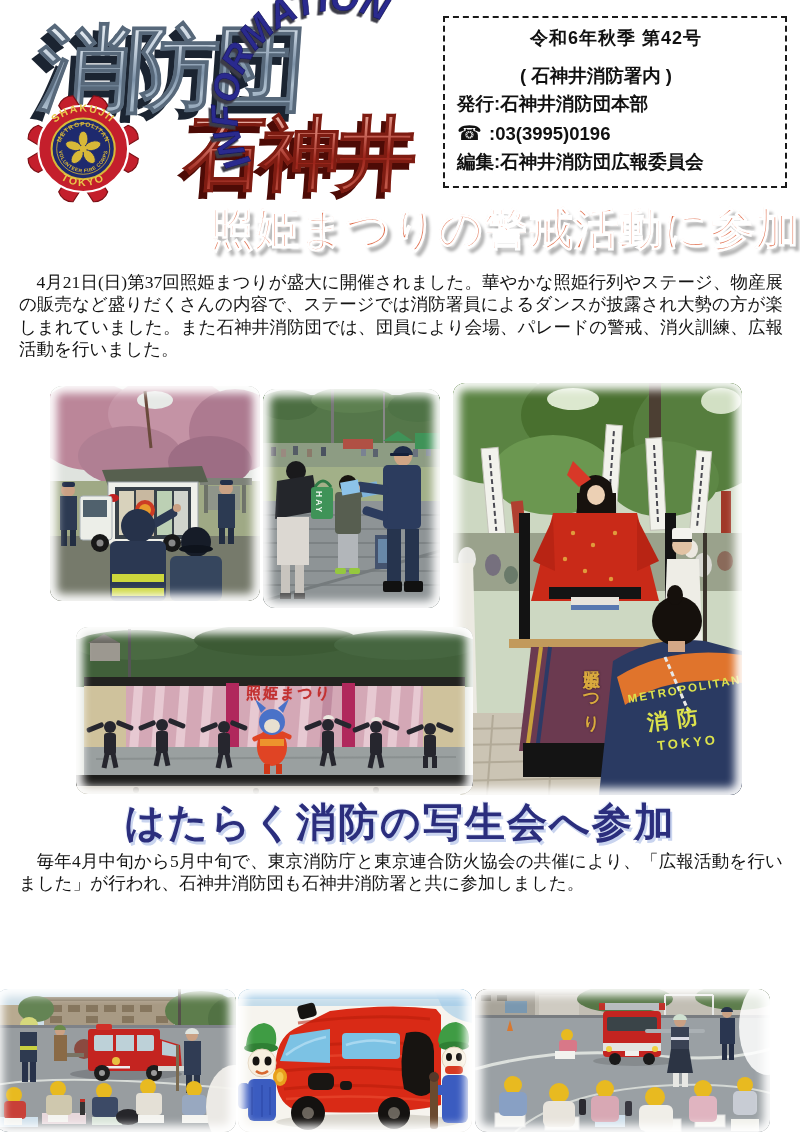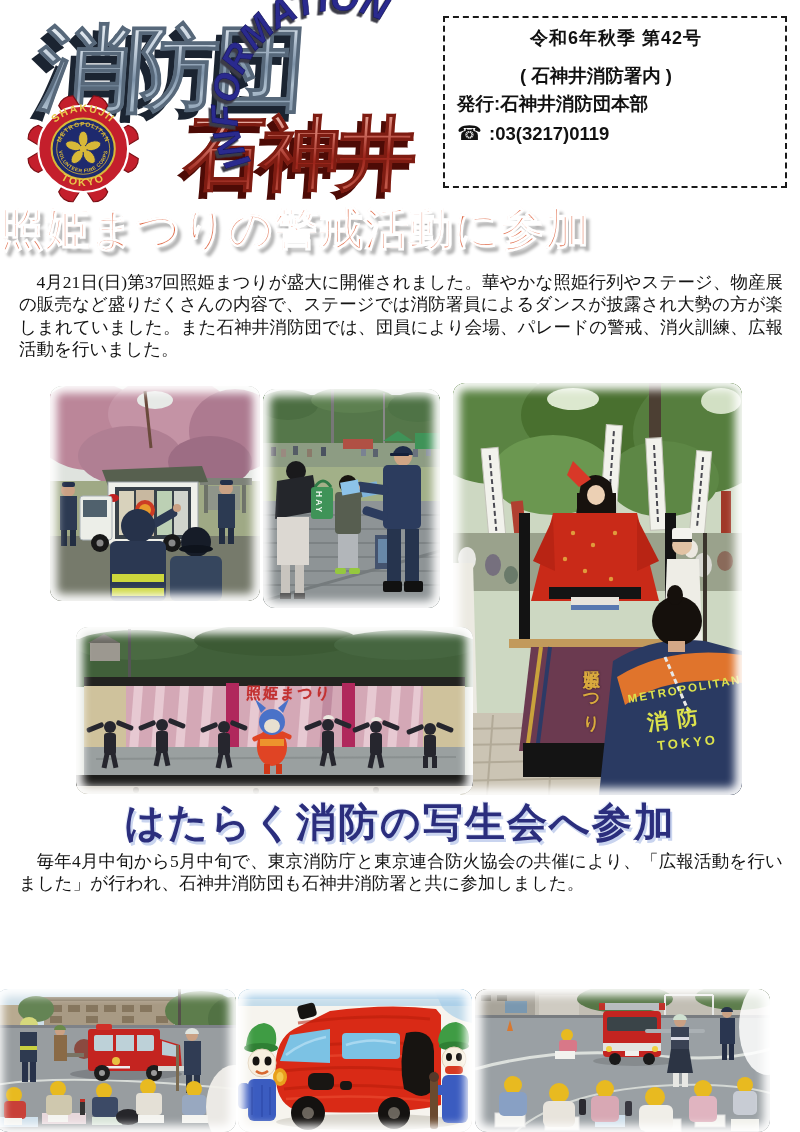--- a/index.html
+++ b/index.html
@@ -10,21 +10,21 @@
   .logo-svg{position:absolute;left:0;top:0;width:460px;height:210px;}
   .ibox{position:absolute;left:443px;top:16px;width:344px;height:172px;
         border:2px dashed #1a1a1a;box-sizing:border-box;padding:8px 10px 0 12px;
         font-weight:bold;}
   .ibox-issue{text-align:center;font-size:18px;letter-spacing:1px;margin-bottom:12px;}
   .ibox-row{font-size:18.5px;line-height:1.5;white-space:nowrap;}
   .ibox-row.indent{padding-left:3.4em;}
   .phone-ico{display:inline-block;margin-right:2px;font-size:20px;}
 
   
-  .title-red{position:absolute;left:0;top:200px;width:100%;text-align:left;
+  .title-red{position:absolute;left:0;top:200px;width:100%;text-align:right;
       font-size:44px;font-weight:bold;letter-spacing:1px;color:#df6a48;
       -webkit-text-stroke:1.2px #ffffff;
       text-shadow:4px 5px 3px #b3b3b3;}
   .title-blue{position:absolute;left:0;top:795px;width:100%;text-align:center;
       font-size:40px;font-weight:bold;letter-spacing:2px;color:#2b2e7d;
       text-shadow:2px 3px 0 #c9d4ef,-1px -1px 0 #e6ecf8;}
 
   
   .para{position:absolute;left:19px;width:764px;
         font-family:"Liberation Serif","DejaVu Serif",serif;
@@ -139,22 +139,23 @@
       </g>
     </g>
   </svg>
 
   <div class="ibox">
     <div class="ibox-issue">令和6年秋季 第42号</div>
     <div class="ibox-row indent">( 石神井消防署内 )</div>
     <div class="ibox-row">発行:石神井消防団本部</div>
     <div class="ibox-row">
       <span class="phone-ico">☎</span>
-      <span>:03(3217)0119</span>
+      <span>:03(3995)0196</span>
     </div>
+    <div class="ibox-row">編集:石神井消防団広報委員会</div>
   </div>
 
   <h1 class="title-red" style="margin:0;">照姫まつりの警戒活動に参加</h1>
   <div class="para" id="para1">
     <p>　4月21日(日)第37回照姫まつりが盛大に開催されました。華やかな照姫行列やステージ、物産展の販売など盛りだくさんの内容で、ステージでは消防署員によるダンスが披露され大勢の方が楽しまれていました。また石神井消防団では、団員により会場、パレードの警戒、消火訓練、広報活動を行いました。</p>
   </div>
 
   <div class="photo" id="ph-a">
     <svg viewBox="0 0 210 215">
       <rect width="210" height="215" fill="#dfe3de"></rect>

